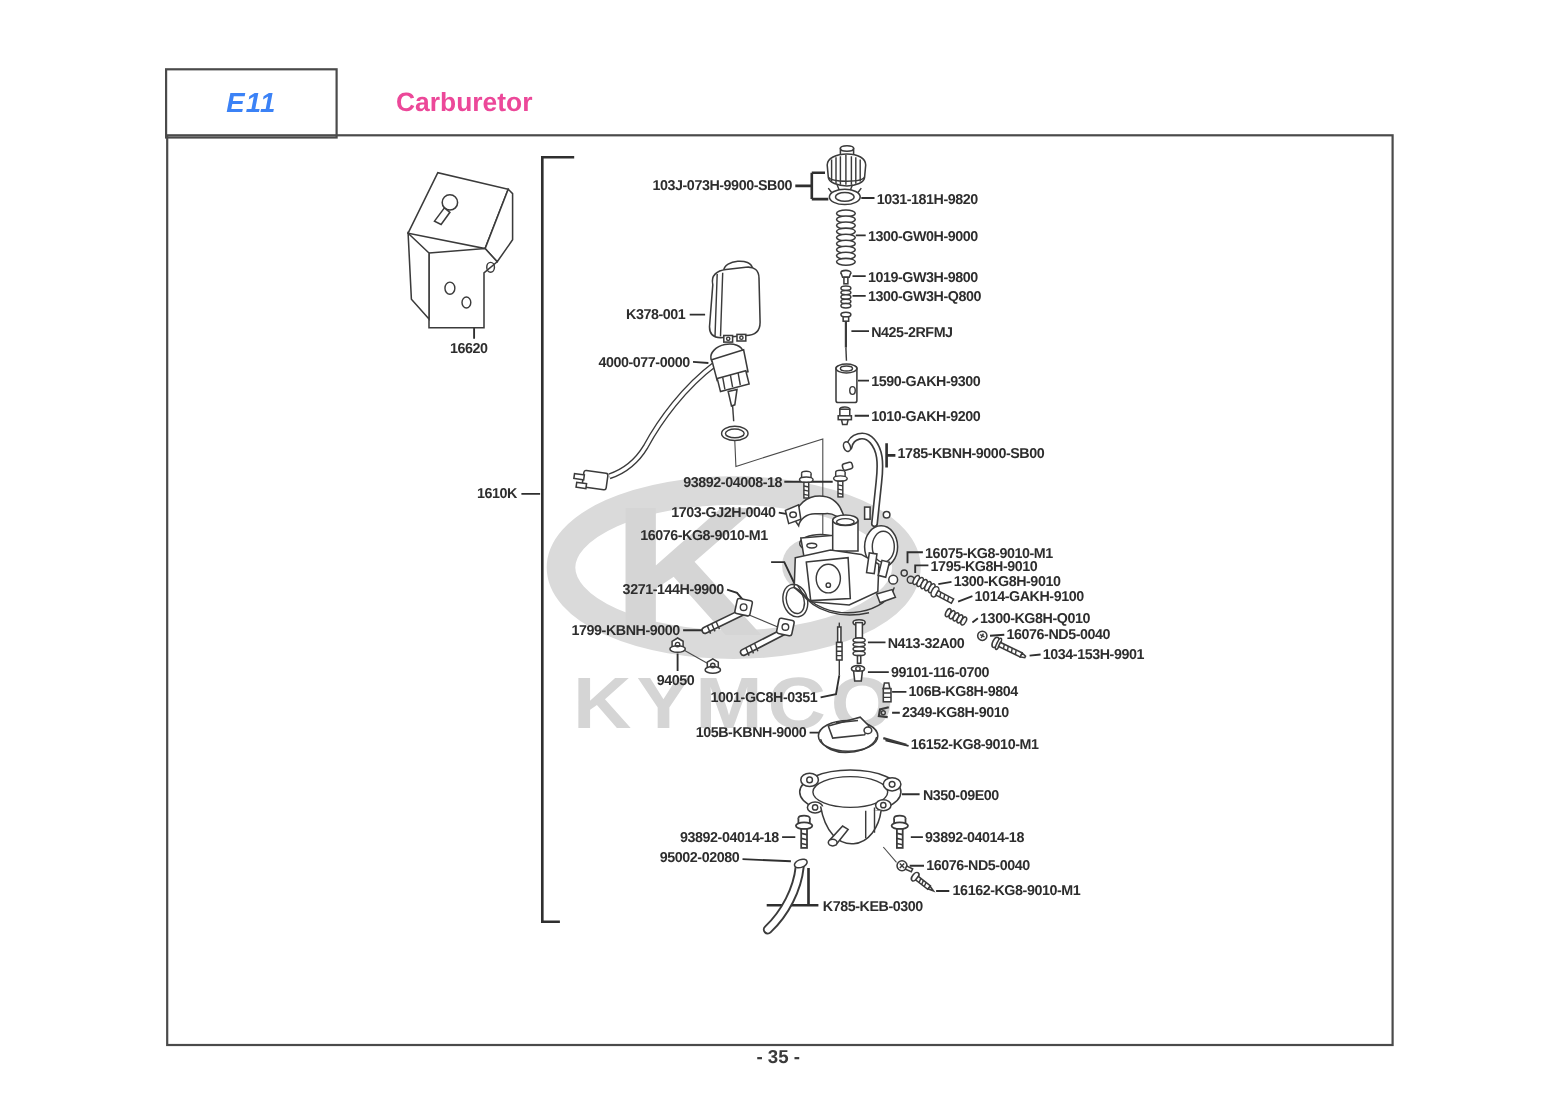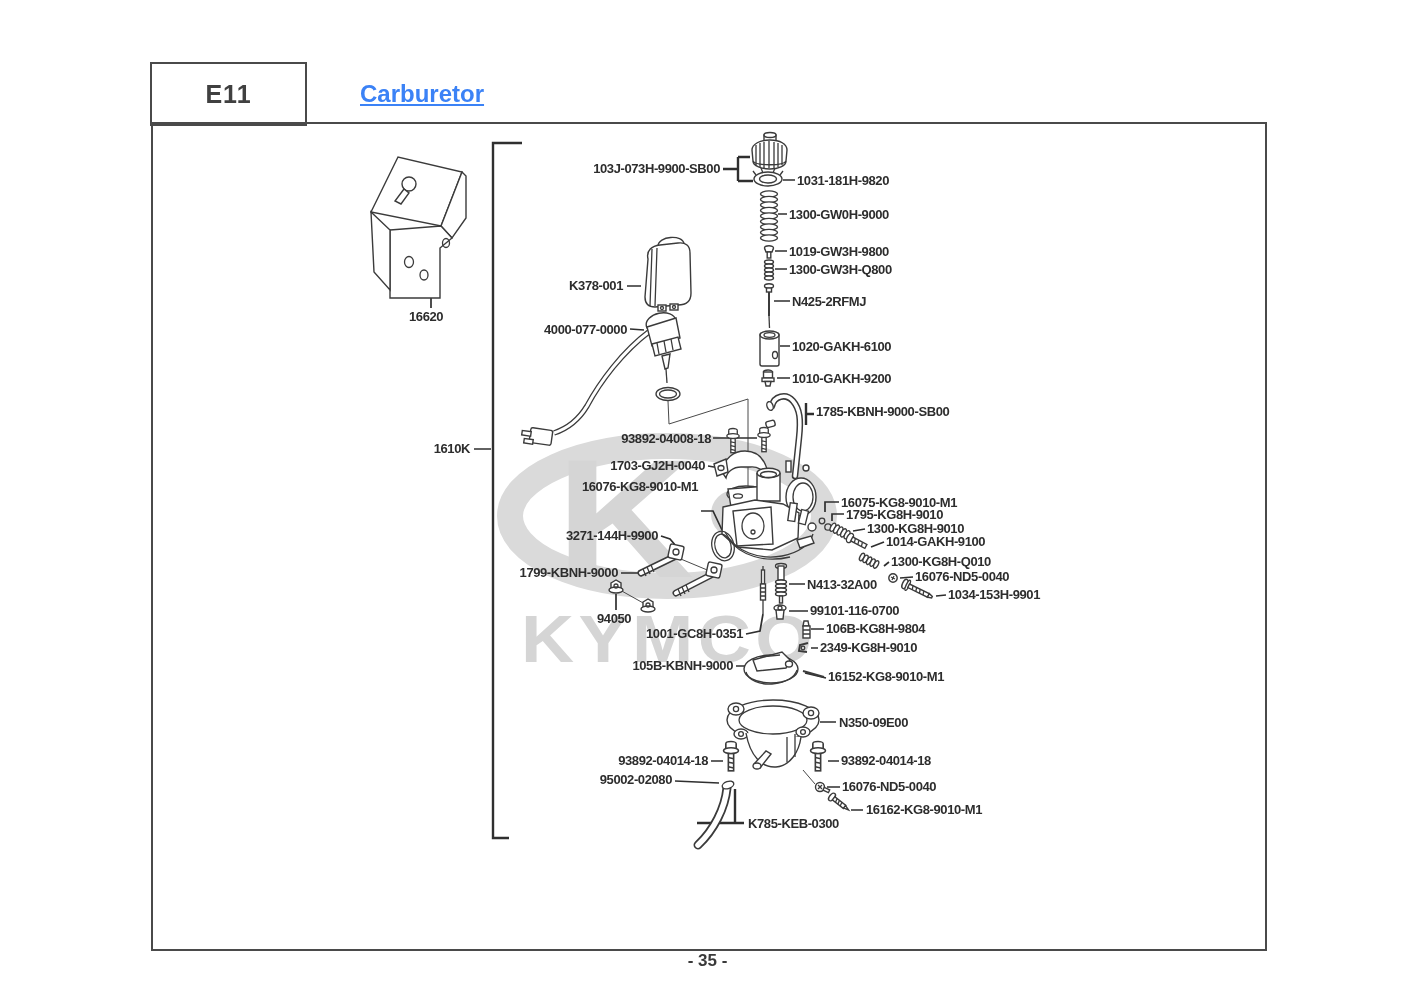--- a/index.html
+++ b/index.html
@@ -1,22 +1,22 @@
 <!DOCTYPE html>
 <html><head>
 <meta charset="utf-8">
 <style>
   html,body{margin:0;padding:0;background:#fff;}
   #page{position:relative;width:1415px;height:1000px;background:#fff;overflow:hidden;
         font-family:"Liberation Sans",sans-serif;}
   #art{position:absolute;left:0;top:0;}
   .hdr-box{position:absolute;left:150px;top:62px;width:153px;height:60px;
            border:2px solid #4a4a4a;display:flex;align-items:center;justify-content:center;}
-  .hdr-code{font-size:25px;font-weight:bold;color:#404040;letter-spacing:1px;}
-  .hdr-title{position:absolute;left:360px;top:80px;font-size:24px;font-weight:bold;color:#3b82f6;text-decoration:underline;}
+  .hdr-code{font-size:25px;font-weight:bold;color:#3b82f6;letter-spacing:1px;font-style:italic;}
+  .hdr-title{position:absolute;left:360px;top:80px;font-size:24px;font-weight:bold;color:#ec4899;}
   .main-frame{position:absolute;left:151px;top:122px;width:1112px;height:825px;
               border:2px solid #4a4a4a;}
   .lbl{position:absolute;font-size:13px;font-weight:bold;color:#2d2d2d;
        letter-spacing:-0.4px;white-space:nowrap;line-height:14px;}
   .ra{text-align:left;}
   .page-num{position:absolute;left:630px;top:951px;width:155px;text-align:center;
             font-size:17px;font-weight:bold;color:#3a3a3a;}
   
   .ln{fill:none;stroke:#3b3b3b;stroke-width:1.3;}
   .ln2{fill:none;stroke:#3b3b3b;stroke-width:2;}
@@ -353,21 +353,21 @@
     <span class="hdr-code">E11</span>
   </div>
   <div class="hdr-title">Carburetor</div>
   <div class="main-frame"></div>
 
   <div class="lbl" style="left:797px;top:174px">1031-181H-9820</div>
   <div class="lbl" style="left:789px;top:208px">1300-GW0H-9000</div>
   <div class="lbl" style="left:789px;top:245px">1019-GW3H-9800</div>
   <div class="lbl" style="left:789px;top:263px">1300-GW3H-Q800</div>
   <div class="lbl" style="left:792px;top:295px">N425-2RFMJ</div>
-  <div class="lbl" style="left:792px;top:340px">1020-GAKH-6100</div>
+  <div class="lbl" style="left:792px;top:340px">1590-GAKH-9300</div>
   <div class="lbl" style="left:792px;top:372px">1010-GAKH-9200</div>
   <div class="lbl" style="left:816px;top:405px">1785-KBNH-9000-SB00</div>
   <div class="lbl" style="left:841px;top:496px">16075-KG8-9010-M1</div>
   <div class="lbl" style="left:846px;top:508px">1795-KG8H-9010</div>
   <div class="lbl" style="left:867px;top:522px">1300-KG8H-9010</div>
   <div class="lbl" style="left:886px;top:535px">1014-GAKH-9100</div>
   <div class="lbl" style="left:891px;top:555px">1300-KG8H-Q010</div>
   <div class="lbl" style="left:915px;top:570px">16076-ND5-0040</div>
   <div class="lbl" style="left:948px;top:588px">1034-153H-9901</div>
   <div class="lbl" style="left:807px;top:578px">N413-32A00</div>

